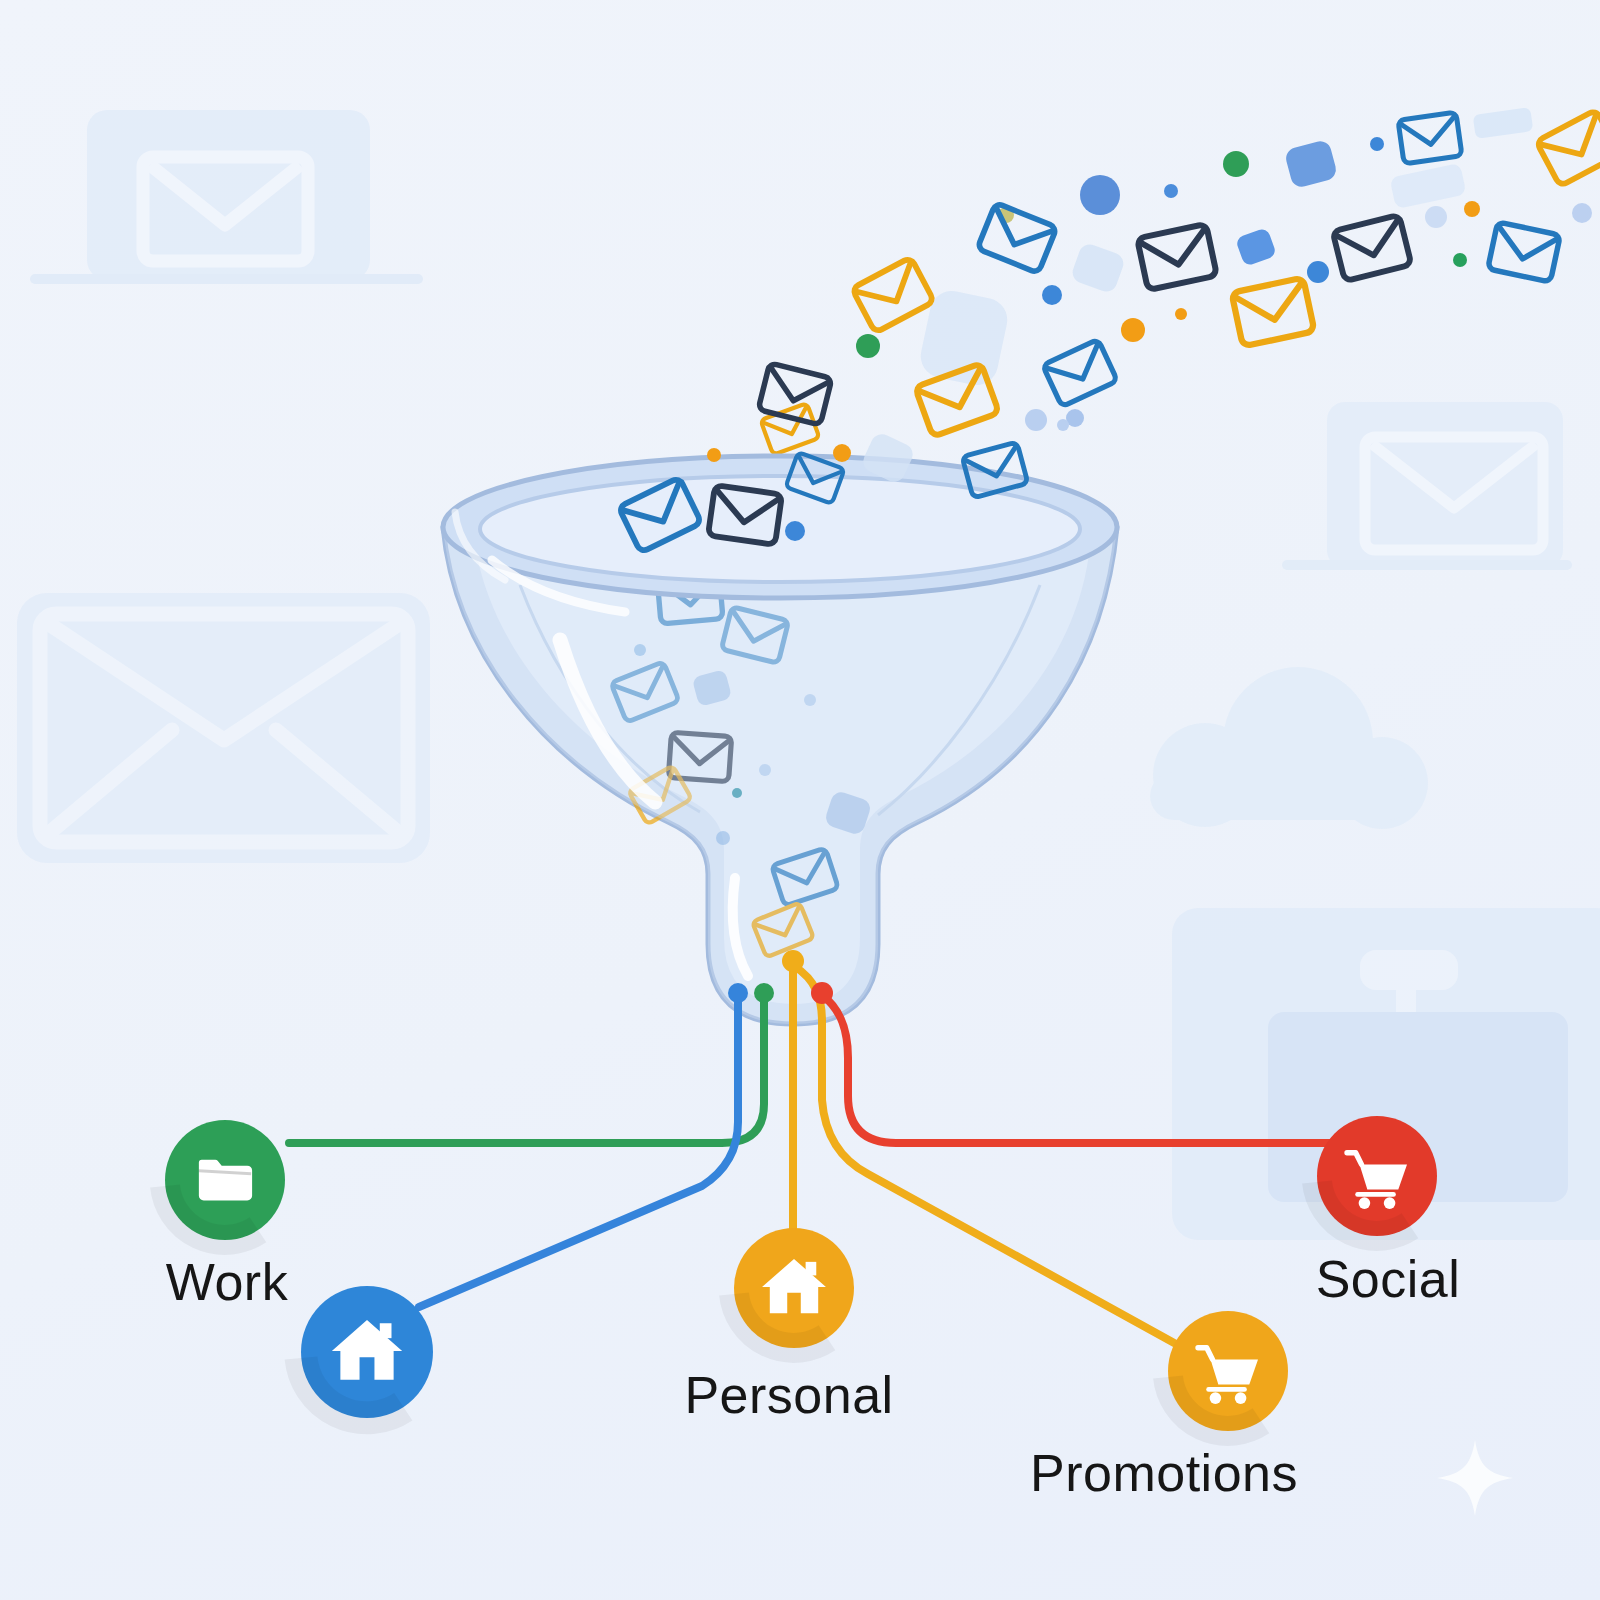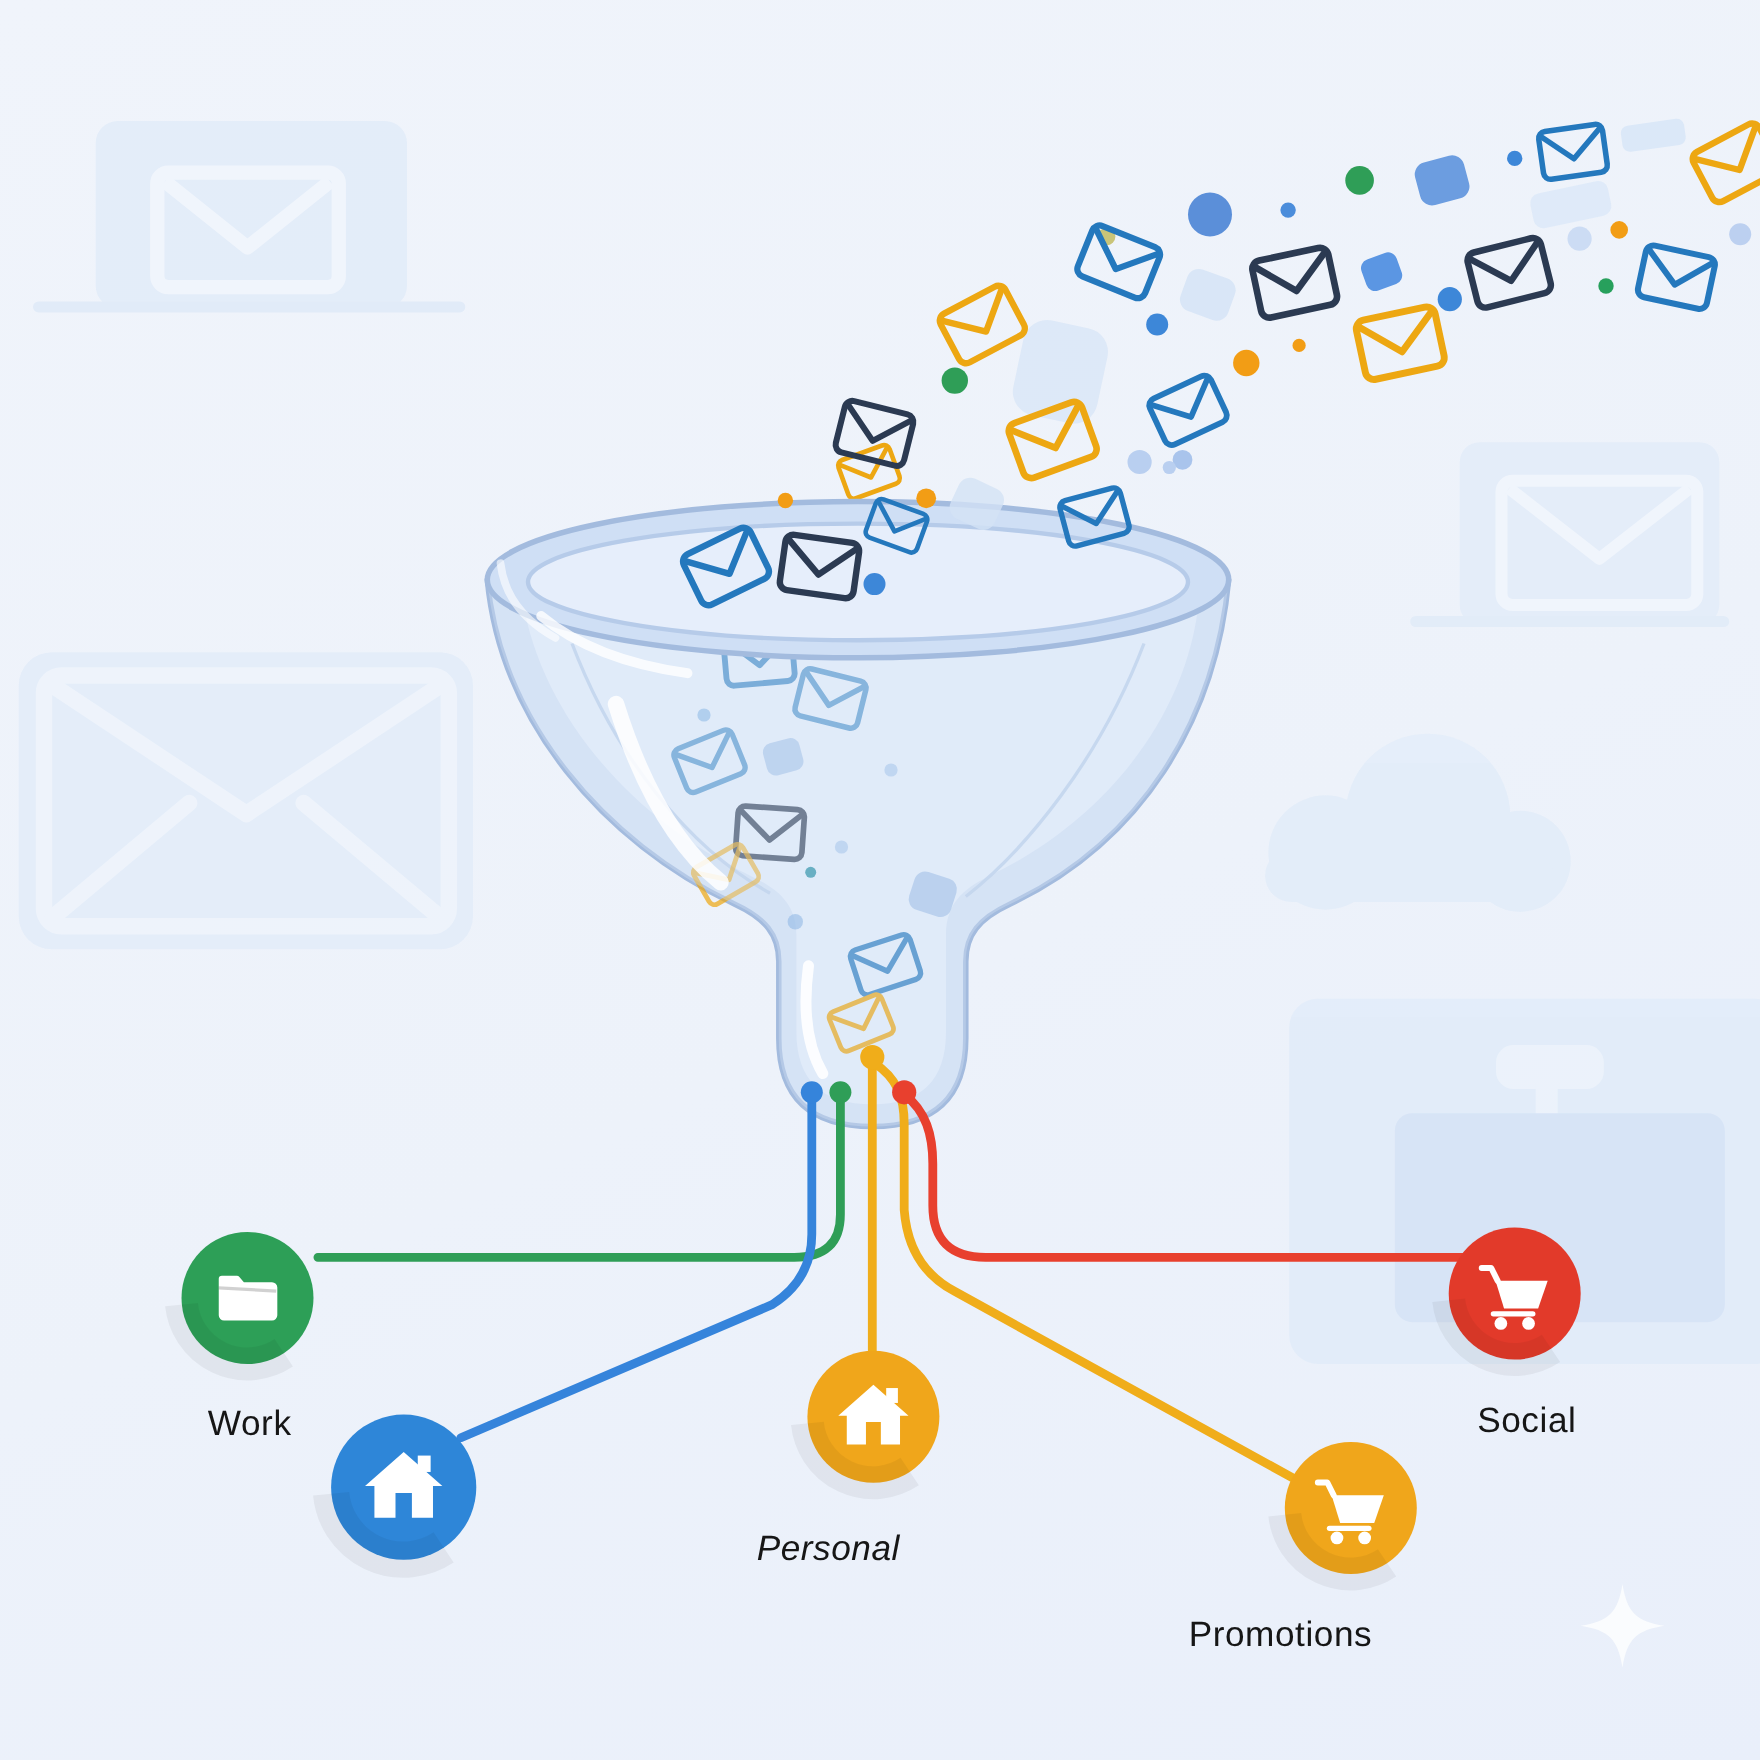--- a/index.html
+++ b/index.html
@@ -1,21 +1,21 @@
 <!DOCTYPE html>
 <html><head>
 <meta charset="utf-8">
 <style>
   html,body{margin:0;padding:0;}
   .stage{position:relative;width:1600px;height:1600px;overflow:hidden;
          background:linear-gradient(155deg,#f0f4fb 0%,#edf2fa 55%,#e9effa 100%);
          font-family:"Liberation Sans",sans-serif;}
   .stage svg.scene{position:absolute;left:0;top:0;width:100%;height:100%;display:block;}
-  .cat-label{position:absolute;transform:translateX(-50%);font-size:32px;line-height:1.15;
-             color:#161616;white-space:nowrap;letter-spacing:.5px;margin-top:23px;}
+  .cat-label{position:absolute;transform:translateX(-50%);font-size:52px;line-height:1.15;
+             color:#161616;white-space:nowrap;letter-spacing:.5px;}
 </style>
 </head>
 <body>
 
 <div class="stage">
   <svg class="scene" viewBox="0 0 1600 1600">
     <defs>
       <g id="envelope-icon">
         <rect x="-32" y="-24" width="64" height="48" rx="7" fill="none" stroke="currentColor" stroke-width="5.5"></rect>
         <path d="M-29,-19 L0,7 L29,-19" fill="none" stroke="currentColor" stroke-width="5.5" stroke-linejoin="round" stroke-linecap="round"></path>
@@ -200,17 +200,17 @@
         <g transform="translate(1377,1176)">
           <circle r="60" fill="#e23a2a"></circle>
           <path d="M-60,6 A60,60 0 0 0 33,49.8" stroke="rgba(0,0,0,0.05)" stroke-width="30" fill="none"></path>
           <use href="#cart-icon" transform="scale(0.968)"></use>
         </g>
       </g>
   </svg>
 
   <div>
     <div class="cat-label" style="left: 227px; top: 1253px;">Work</div>
-    <div class="cat-label" style="left: 753px; top: 1366px; font-style: italic;">Personal</div>
+    <div class="cat-label" style="left: 789px; top: 1366px;">Personal</div>
     <div class="cat-label" style="left: 1164px; top: 1444px;">Promotions</div>
     <div class="cat-label" style="left: 1388px; top: 1250px;">Social</div>
   </div>
 </div>
 
 </body></html>

